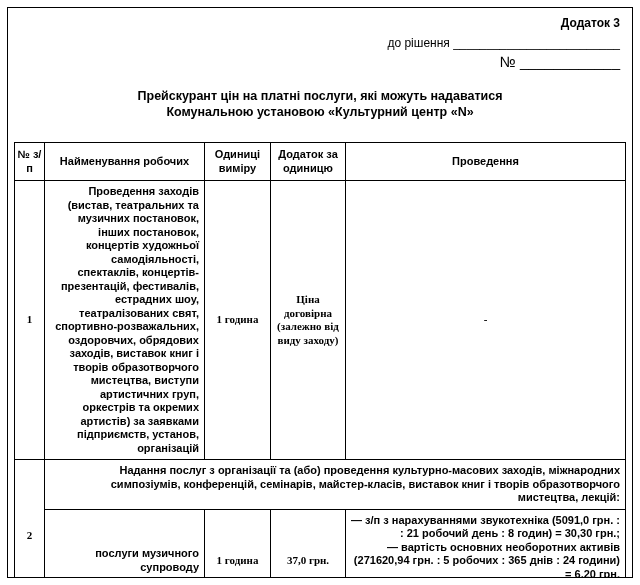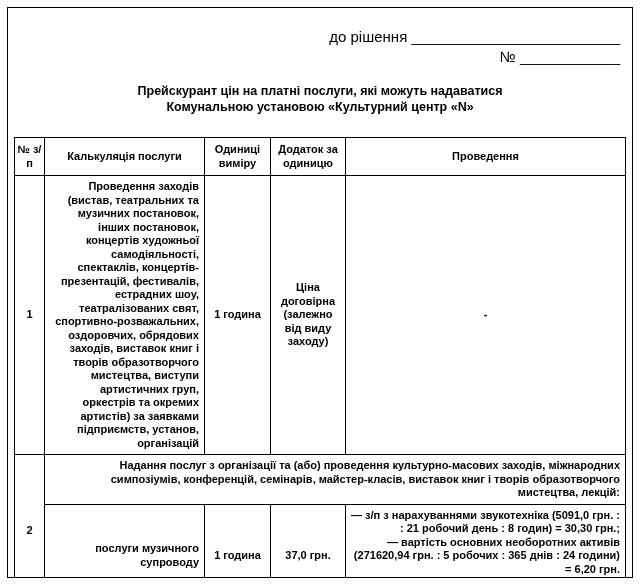--- a/index.html
+++ b/index.html
@@ -27,22 +27,22 @@
     overflow: hidden;
   }
   .appendix {
     text-align: right;
     font-weight: 700;
     font-size: 12px;
     padding-right: 6px;
   }
   .decision-line {
     text-align: right;
-    font-size: 15px;
-    margin-top: 12px;
+    font-size: 12px;
+    margin-top: 6px;
     padding-right: 6px;
   }
   .number-line {
     text-align: right;
     font-size: 15px;
     margin-top: 3px;
     padding-right: 6px;
   }
   .doc-title {
     text-align: center;
@@ -66,38 +66,39 @@
     vertical-align: middle;
     padding: 4px 5px;
     box-sizing: border-box;
     word-wrap: break-word;
   }
   table.price-table th {
     text-align: center;
     background: #ffffff;
     padding: 5px 2px;
   }
-  .cell-center { text-align: center; }
+  .cell-center { text-align: center; font-family: Liberation Serif, serif; }
   .cell-left   { text-align: right; }
   .col-num   { width: 30px; }
   .col-name  { width: 160px; }
   .col-unit  { width: 66px; }
   .col-cost  { width: 75px; }
   .col-calc  { width: auto; }
   .calc-text div { margin: 0; }
   .group-row td {
     padding: 6px 8px;
   }
 </style>
 </head>
 <body>
 
 <div class="sheet">
   <div class="frame">
 
+    <div class="appendix">Додаток 3</div>
 
     <div class="decision-line">до рішення _________________________</div>
 
     <div class="number-line">№ ____________</div>
 
     <div class="doc-title">
       <div>Прейскурант цін на платні послуги, які можуть надаватися</div>
       <div>Комунальною установою «Культурний центр «N»</div>
     </div>
 
@@ -105,21 +106,21 @@
       <colgroup>
         <col class="col-num">
         <col class="col-name">
         <col class="col-unit">
         <col class="col-cost">
         <col class="col-calc">
       </colgroup>
       <thead>
         <tr>
           <th>№ з/п</th>
-          <th>Калькуляція послуги</th>
+          <th>Найменування робочих</th>
           <th>Одиниці виміру</th>
           <th>Додаток за одиницю</th>
           <th>Проведення</th>
         </tr>
       </thead>
       <tbody>
         <tr>
           <td class="cell-center">1</td>
           <td class="cell-left">Проведення заходів (вистав, театральних та музичних постановок, інших постановок, концертів художньої самодіяльності, спектаклів, концертів-презентацій, фестивалів, естрадних шоу, театралізованих свят, спортивно-розважальних, оздоровчих, обрядових заходів, виставок книг і творів образотворчого мистецтва, виступи артистичних груп, оркестрів та окремих артистів) за заявками підприємств, установ, організацій</td>
           <td class="cell-center">1 година</td>

